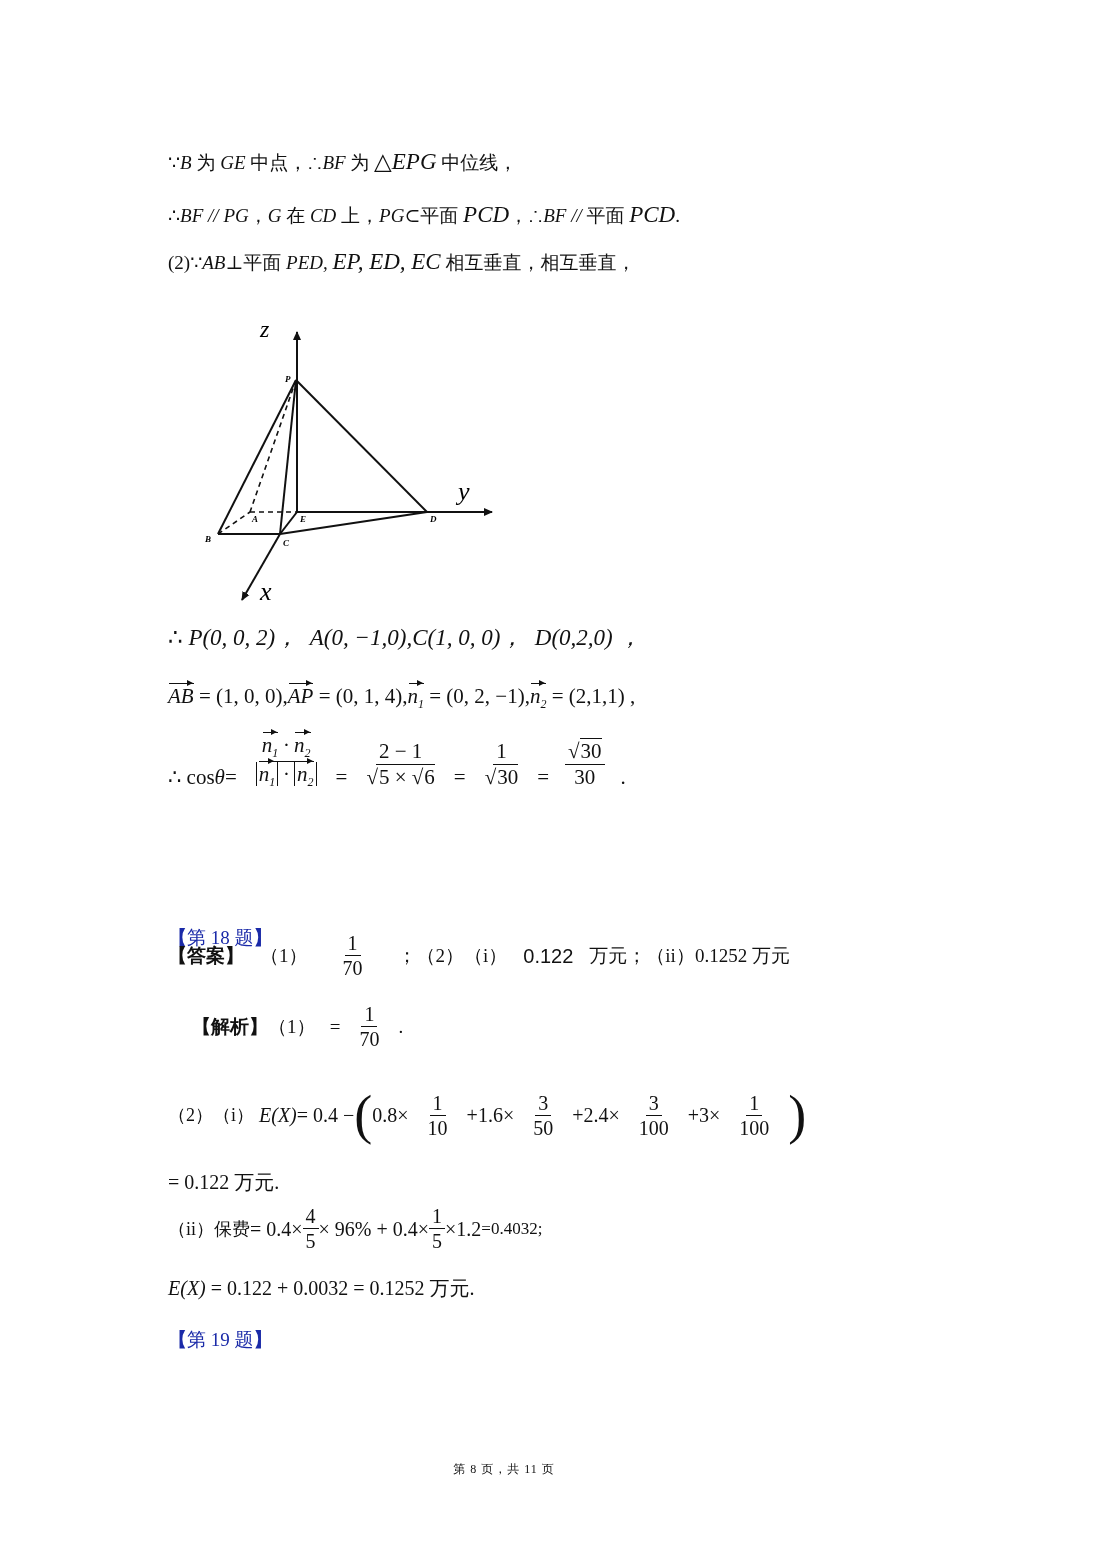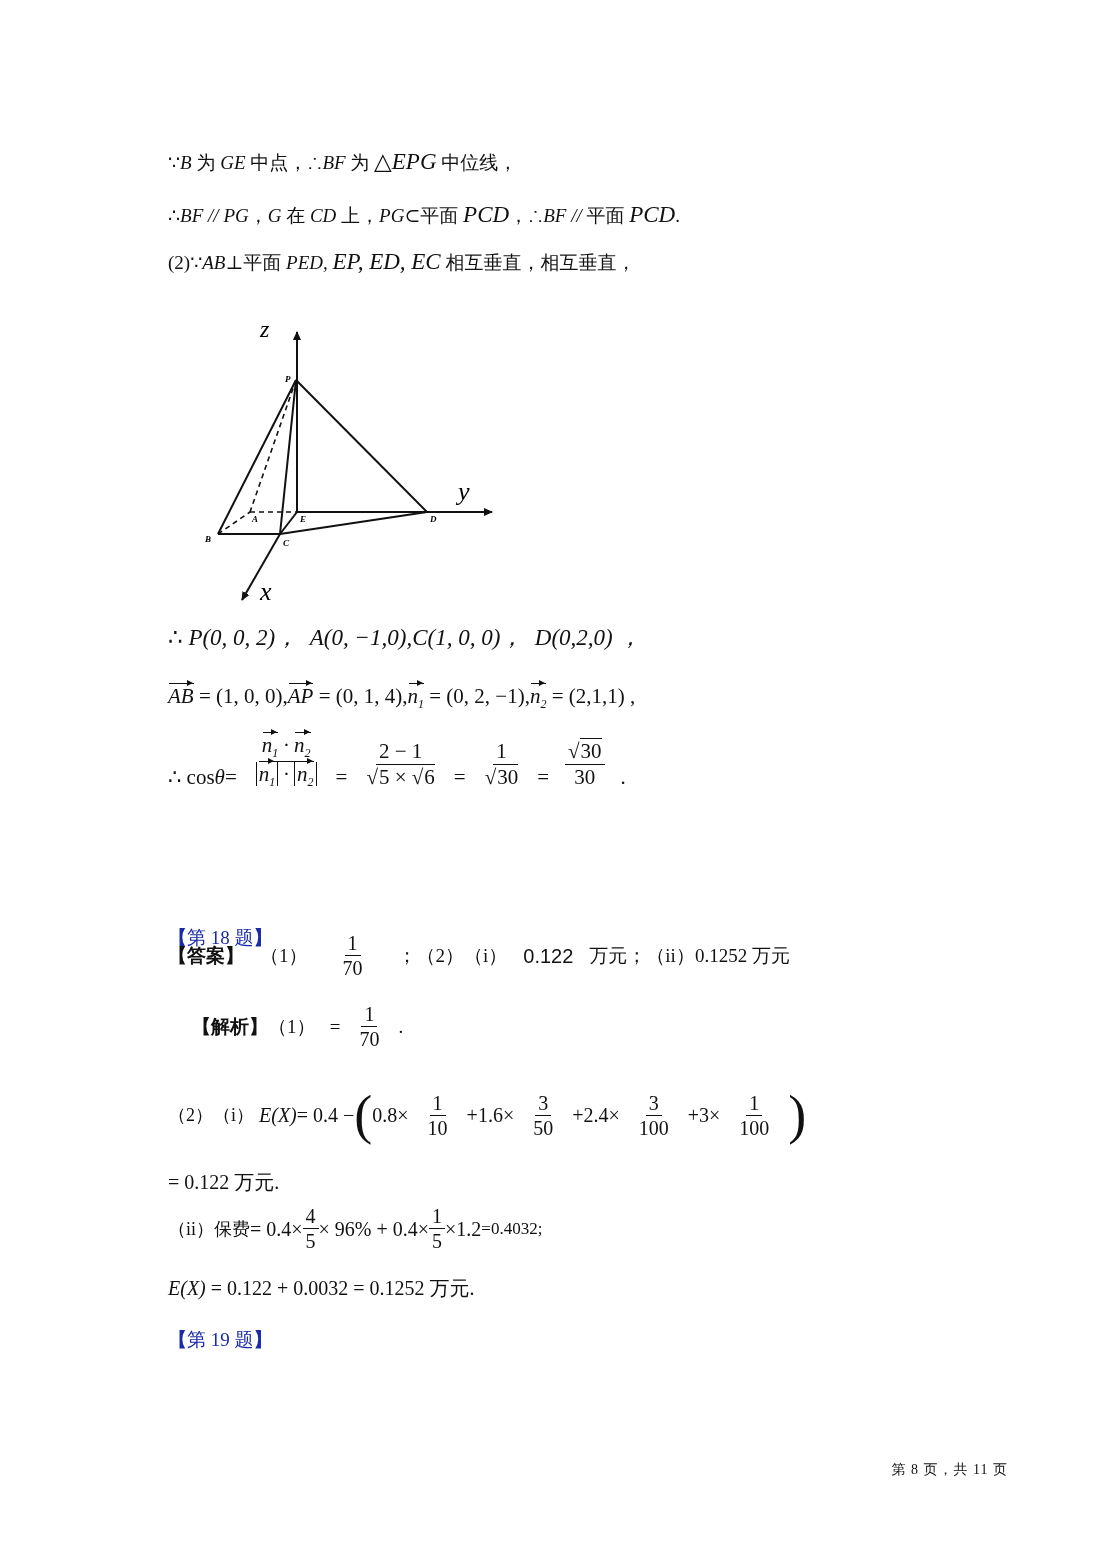--- a/index.html
+++ b/index.html
@@ -13,21 +13,21 @@
   .frac { display: inline-flex; flex-direction: column; align-items: center; vertical-align: middle; margin: 0 16px; }
   .frac .num { padding: 0 3px 2px; border-bottom: 1.4px solid #111; text-align: center; }
   .frac .den { padding: 2px 3px 0; text-align: center; }
   .vec { position: relative; display: inline-block; }
   .vec::before { content: ""; position: absolute; left: 1px; right: 0; top: -3px; border-top: 1.4px solid #111; }
   .vec::after { content: ""; position: absolute; right: -2px; top: -6px; border: 3px solid transparent; border-left: 6px solid #111; }
   .abs { border-left: 1.4px solid #111; border-right: 1.4px solid #111; padding: 0 2px; }
   .sqrt { border-top: 1.4px solid #111; padding-left: 1px; }
   .paren { font-size: 54px; vertical-align: middle; font-weight: 200; }
   sub { font-size: 12px; }
-  .footer { position: absolute; top: 1461px; left: 0; width: 1008px; text-align: right; font-size: 14px; letter-spacing: 1px; }
+  .footer { position: absolute; top: 1461px; left: 0; width: 1008px; text-align: center; font-size: 12px; letter-spacing: 1px; }
   svg text { font-family: "Liberation Serif", serif; }
 </style>
 </head>
 <body>
 
 <div class="line" style="top:150px;">
   <span>∵</span><span class="it">B</span><span> 为 </span><span class="it">GE</span><span> 中点，</span><span>∴</span><span class="it">BF</span><span> 为 </span><span class="it big">△EPG</span><span> 中位线，</span>
 </div>
 
 <div class="line" style="top:203px;">

